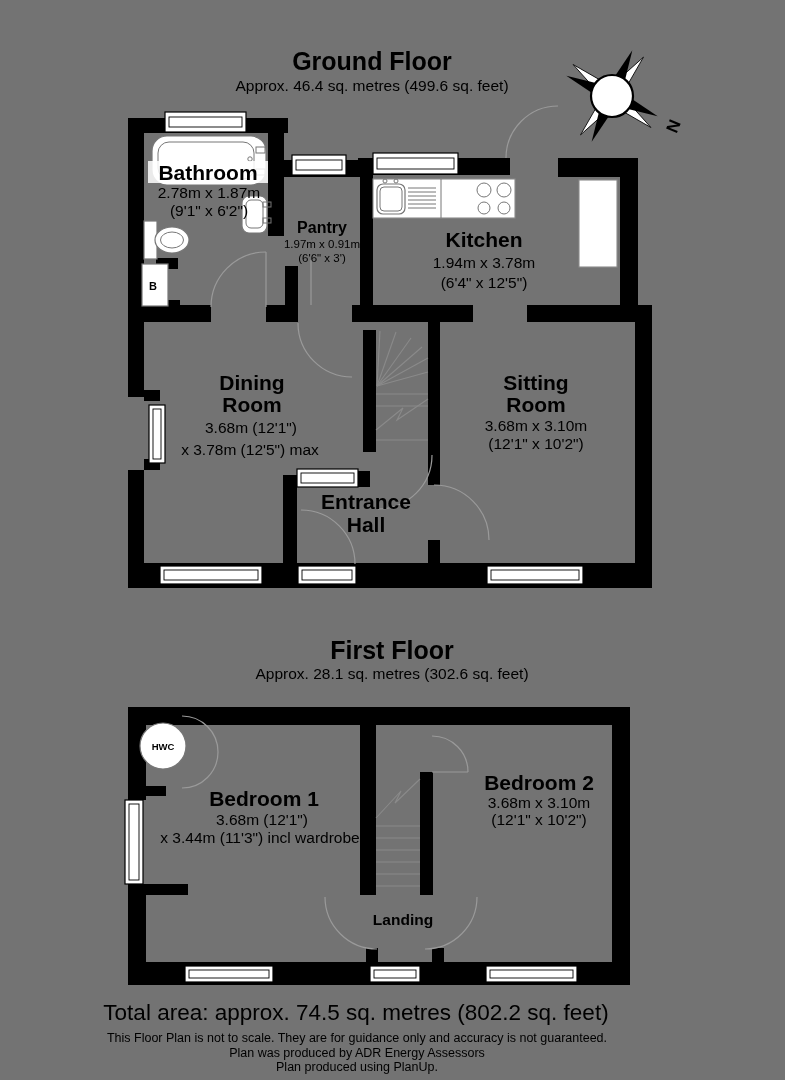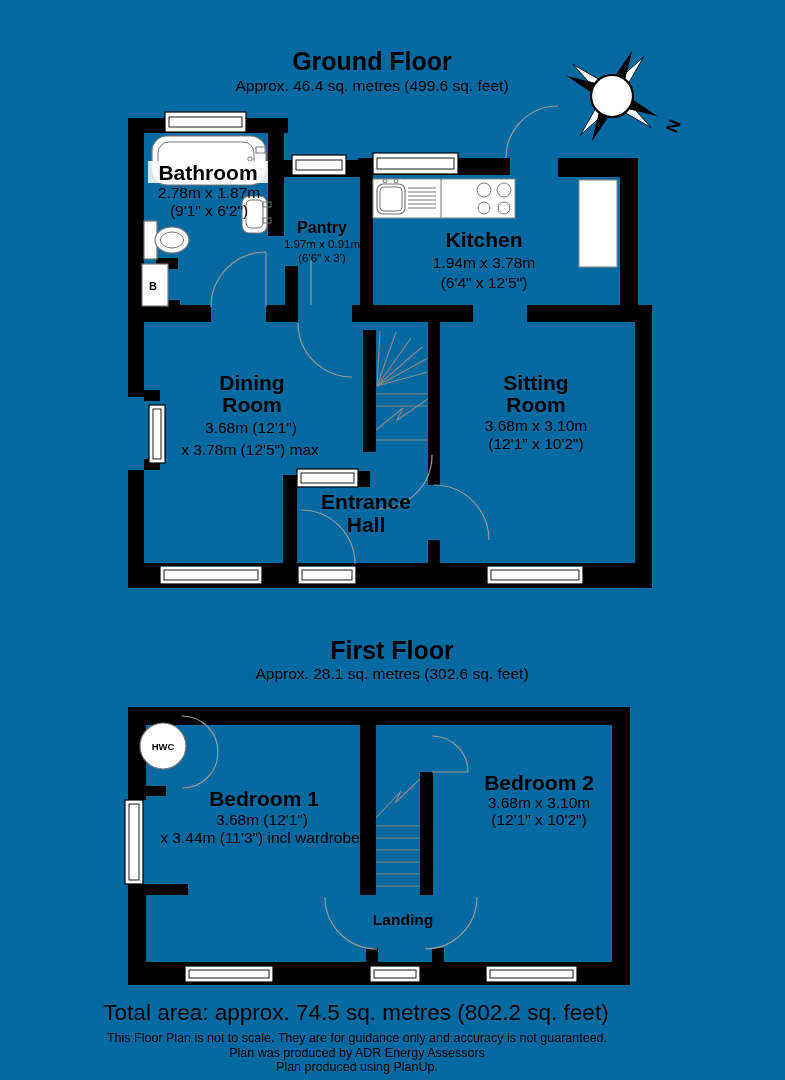--- a/index.html
+++ b/index.html
@@ -1,16 +1,16 @@
 <!DOCTYPE html>
 <html><head>
 <meta charset="utf-8">
 <style>
   html,body{margin:0;padding:0;background:#ffffff;}
-  .page{position:relative;width:785px;height:1080px;background:#0369a1;margin:0 auto;
+  .page{position:relative;width:785px;height:1080px;background:#737373;margin:0 auto;
         font-family:"Liberation Sans",sans-serif;}
   svg{display:block}
   .wall{fill:#000000;stroke:none}
   .stub{fill:#000000;stroke:none}
   .win{fill:#ffffff;stroke:#000000;stroke-width:1.2}
   .winline{fill:none;stroke:#000000;stroke-width:0.9}
   .arc{fill:none;stroke:#9a9a9a;stroke-width:1.2}
   .leaf{fill:none;stroke:#9a9a9a;stroke-width:1.2}
   .fix{fill:#ffffff;stroke:#777777;stroke-width:1.2}
   .fixthin{fill:none;stroke:#777777;stroke-width:1}

